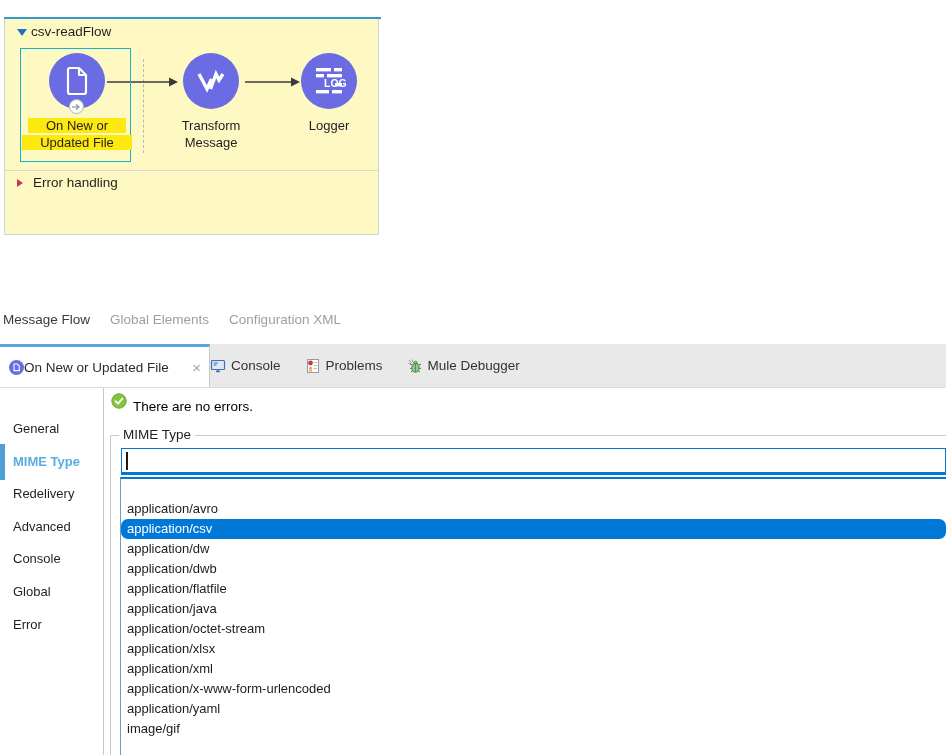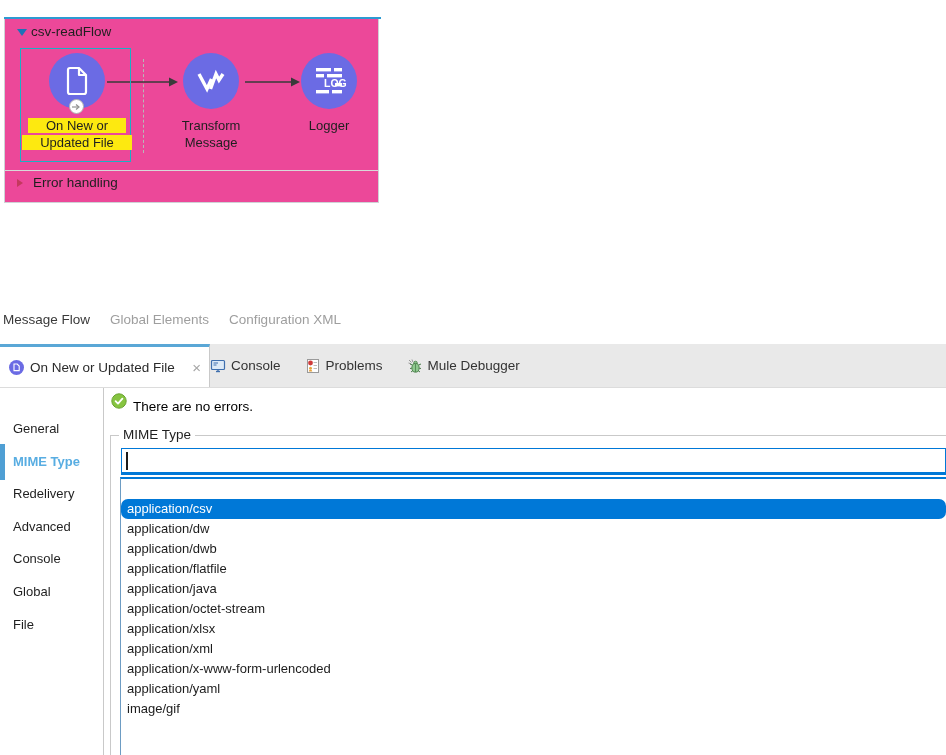--- a/index.html
+++ b/index.html
@@ -4,21 +4,21 @@
 <style>
   * { margin:0; padding:0; box-sizing:border-box; }
   html,body { background:#fff; }
   #screen {
     position:relative; width:946px; height:755px; background:#ffffff;
     font-family:"Liberation Sans", sans-serif; color:#1f1f1f; overflow:hidden;
   }
   .abs { position:absolute; }
 
   
-  .flow-box { left:4px; top:17px; width:375px; height:186px; border:1px solid #cfd2d6; background:#ec4899; }
+  .flow-box { left:4px; top:17px; width:375px; height:218px; border:1px solid #cfd2d6; background:#fef9c3; }
   .flow-accent { position:absolute; left:-1px; top:-1px; width:377px; height:2px; background:#2d9ad2; }
   .tri-down { position:absolute; left:12px; top:11px; width:0; height:0;
     border-left:5px solid transparent; border-right:5px solid transparent; border-top:7px solid #1d72b8; }
   .flow-title { position:absolute; left:26px; top:6px; font-size:13.5px; color:#1f1f1f; }
   .dashed-line { position:absolute; left:138px; top:41px; height:94px; width:0; border-left:1px dashed #b8b8b8; }
   .sel-box { position:absolute; left:15px; top:30px; width:111px; height:114px; border:1.5px solid #19b1c4; }
   .comp-circle { position:absolute; width:56px; height:56px; border-radius:50%; background:#6b6be4;
     display:flex; align-items:center; justify-content:center; top:35px; }
   #circle1 { left:44px; } #circle2 { left:178px; } #circle3 { left:296px; }
   .badge { position:absolute; left:64px; top:81px; width:15px; height:15px; border-radius:50%;
@@ -37,21 +37,21 @@
   .editor-tab { cursor:default; }
   .editor-tab.active { color:#3a3a3a; }
   .editor-tab.inactive { color:#9e9e9e; }
 
   
   .view-tabbar { left:0; top:344px; width:946px; height:44px; background:#e9e9e9; border-bottom:1px solid #dcdcdc; }
   .active-view-tab { position:absolute; left:0; top:0; width:210px; height:43px; background:#fff;
     border-top:3px solid #5aa7d6; border-right:1px solid #c9c9c9; display:flex; align-items:center; }
   .mini-circle { width:15px; height:15px; border-radius:50%; background:#6b6be4; margin-left:9px;
     display:flex; align-items:center; justify-content:center; flex:none; }
-  .active-view-tab .vt-label { margin-left:6px; font-size:13.5px; color:#2b2b2b; white-space:nowrap; }
+  .active-view-tab .vt-label { font-size:13.5px; color:#2b2b2b; white-space:nowrap; }
   .close-x { margin-left:auto; margin-right:8px; color:#a6a6a6; font-size:15px; line-height:15px; cursor:pointer; }
   .other-tabs { position:absolute; left:210px; top:0; height:43px; display:flex; align-items:center;
     gap:24px; }
   .view-tab { display:flex; align-items:center; gap:5px; font-size:13.5px; color:#333; white-space:nowrap; }
 
   
   .v-sep { left:103px; top:388px; width:1px; height:367px; background:#c9c9c9; }
   .side-item { position:absolute; left:13px; font-size:13px; color:#1f1f1f; cursor:default; }
   .side-item.selected { color:#58ade2; font-weight:bold; }
   .side-bar-indicator { left:0; top:444px; width:5px; height:36px; background:#4f9fd4; }
@@ -210,39 +210,40 @@
 
   <div class="abs v-sep"></div>
   <div class="abs side-bar-indicator"></div>
 
   <div class="side-item" style="top:421px">General</div>
   <div class="side-item selected" style="top:454px">MIME Type</div>
   <div class="side-item" style="top:486px">Redelivery</div>
   <div class="side-item" style="top:519px">Advanced</div>
   <div class="side-item" style="top:551px">Console</div>
   <div class="side-item" style="top:584px">Global</div>
-  <div class="side-item" style="top:617px">File</div>
+  <div class="side-item" style="top:617px">Error</div>
 
   <svg class="abs status-icon" width="16" height="16" viewBox="0 0 16 16">
     <circle cx="8" cy="8" r="7.2" fill="#86c440" stroke="#6aa332" stroke-width="1"></circle>
     <path d="M4.6 8.2 L7 10.6 L11.4 5.6" fill="none" stroke="#fff" stroke-width="1.8" stroke-linecap="round" stroke-linejoin="round"></path>
   </svg>
   <div class="abs status-line">There are no errors.</div>
 
   <div class="abs mime-group">
     <span class="mime-legend">MIME Type</span>
   </div>
 
   <div class="abs mime-input">
     <div class="caret"></div>
     <span></span>
   </div>
 
   <div class="abs mime-list">
     <div class="opt-row"></div>
+    <div class="opt-row">application/avro</div>
     <div class="opt-row selected">application/csv</div>
     <div class="opt-row">application/dw</div>
     <div class="opt-row">application/dwb</div>
     <div class="opt-row">application/flatfile</div>
     <div class="opt-row">application/java</div>
     <div class="opt-row">application/octet-stream</div>
     <div class="opt-row">application/xlsx</div>
     <div class="opt-row">application/xml</div>
     <div class="opt-row">application/x-www-form-urlencoded</div>
     <div class="opt-row">application/yaml</div>

